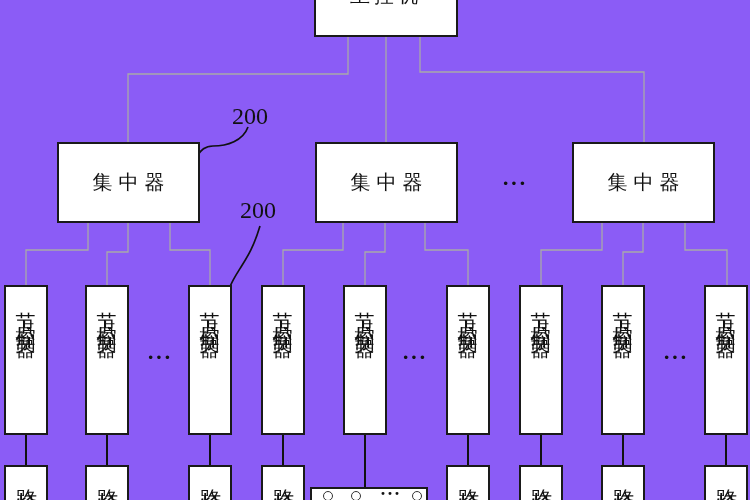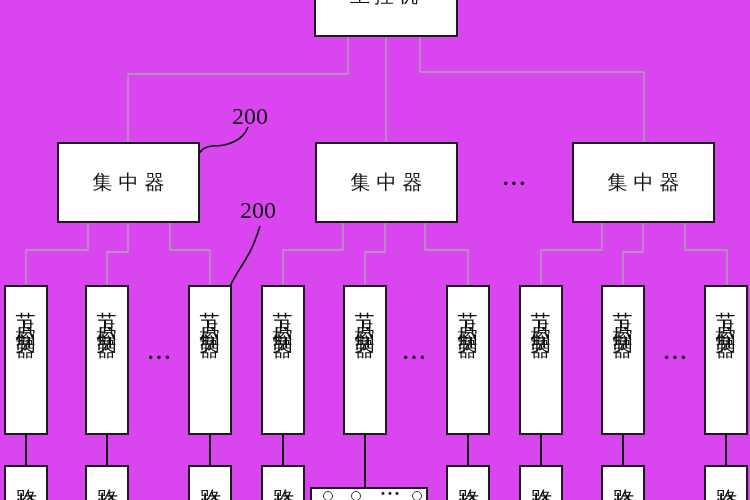--- a/index.html
+++ b/index.html
@@ -3,21 +3,21 @@
 <meta charset="utf-8">
 <style>
   html, body { margin: 0; padding: 0; }
   body {
     width: 750px; height: 500px; overflow: hidden;
     background: #ffffff;
     font-family: "Liberation Serif", "DejaVu Serif", serif;
   }
   .canvas {
     position: relative; width: 750px; height: 500px; overflow: hidden;
-    background: #d946ef;
+    background: #8b5cf6;
   }
   svg.connector-layer {
     position: absolute; left: 0; top: 0; width: 750px; height: 500px;
     pointer-events: none;
   }
   .box {
     position: absolute;
     border: 2px solid #1a1a1a;
     background: #ffffff;
     box-sizing: border-box;

